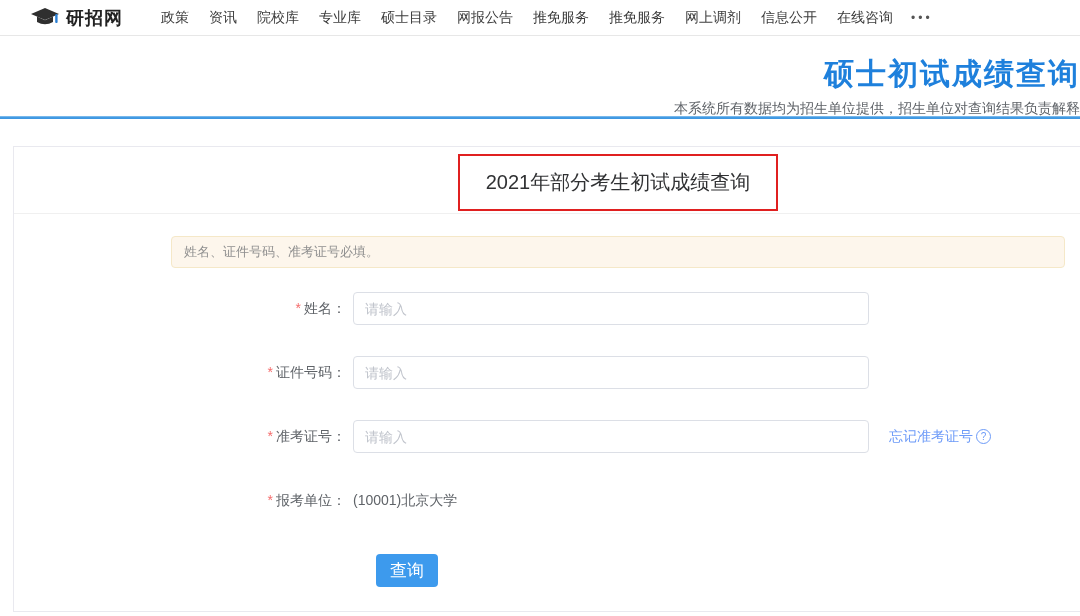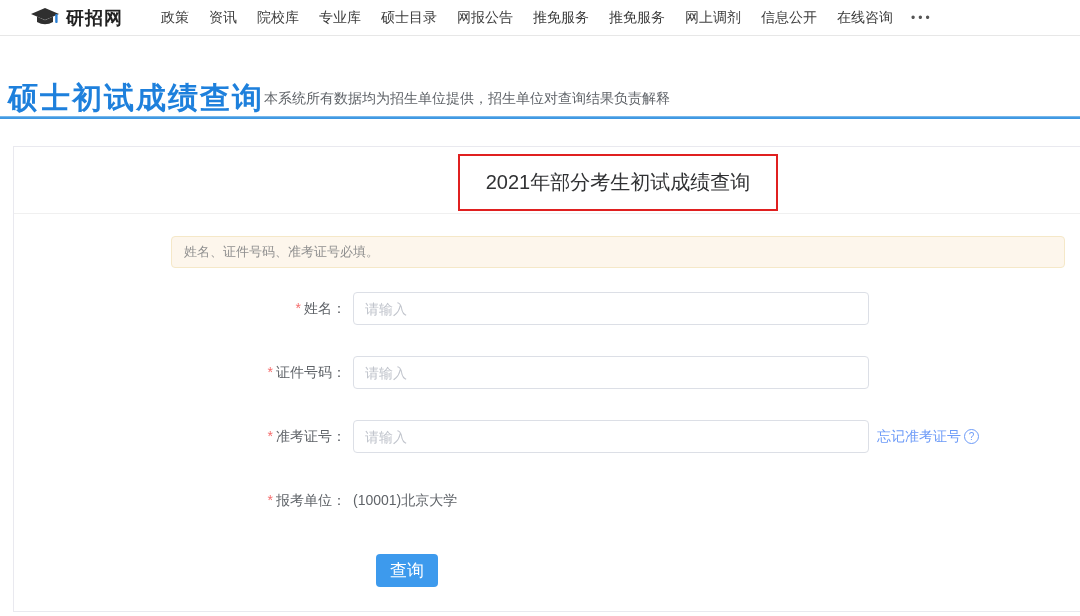--- a/index.html
+++ b/index.html
@@ -9,21 +9,21 @@
 
   
   .topbar { height:36px; display:flex; align-items:center; padding-left:30px;
             border-bottom:1px solid #e7e7e7; background:#fff; }
   .logo { display:flex; align-items:center; gap:6px; margin-right:28px; cursor:pointer; }
   .logo-text { font-size:18px; font-weight:bold; color:#222; letter-spacing:1px; }
   .nav-item { font-size:14px; color:#3c3c3c; margin:0 10px; cursor:pointer; white-space:nowrap; }
   .nav-more { font-size:12px; color:#555; letter-spacing:3px; margin-left:8px; cursor:pointer; }
 
   
-  .page-header { display:flex; align-items:flex-end; gap:0; padding:20px 0 0 8px; height:80px; }
+  .page-header { display:flex; align-items:flex-end; gap:8px; padding:20px 0 0 8px; height:80px;flex-direction:column; }
   .page-title { font-size:30px; font-weight:700; color:#1e80dc; letter-spacing:2px; line-height:1.2; }
   .page-subtitle { font-size:14px; color:#5f6368; padding-bottom:8px; }
   .blue-line { position:absolute; top:116px; left:0; width:1080px; height:3px;
                background:linear-gradient(#8fc6ef 0%, #3d97e2 55%, #3d97e2 100%); }
 
   
   .card { position:absolute; left:13px; top:146px; width:1210px; height:466px;
           border:1px solid #e9e9ef; background:#fff; }
   .card-header { height:67px; border-bottom:1px solid #f0f0f0;
                  display:flex; align-items:center; justify-content:center; }
@@ -36,21 +36,21 @@
             padding:0 12px; font-size:13px; color:#8f8f8f; margin-bottom:24px; }
 
   .form-row { display:flex; align-items:center; margin-bottom:31px; }
   .form-label { width:332px; text-align:right; font-size:14px; color:#5f6368; }
   .required { color:#f56c6c; margin-right:3px; font-size:14px; }
   .form-input { margin-left:7px; width:516px; height:33px; border:1px solid #dcdfe6;
                 border-radius:4px; padding:7px 11px; font-size:14px; color:#606266; outline:none; }
   .form-input::placeholder { color:#c0c4cc; }
   .unit-value { margin-left:7px; font-size:14px; color:#5f6368; line-height:33px;text-align:right; }
 
-  .forgot-link { margin-left:8px; color:#6d9bf8; font-size:14px; display:inline-flex;
+  .forgot-link { margin-left:20px; color:#6d9bf8; font-size:14px; display:inline-flex;
                  align-items:center; gap:3px; cursor:pointer; white-space:nowrap; }
   .q-icon { width:15px; height:15px; border:1px solid #6d9bf8; border-radius:50%;
             display:inline-flex; align-items:center; justify-content:center;
             font-size:10px; line-height:1; }
 
   .submit-row { margin-left:362px; margin-top:37px; }
   .submit-btn { width:62px; height:33px; background:#3d9aed; color:#fff; border:none;
                 border-radius:4px; font-size:17px; cursor:pointer;
                 font-family:"Liberation Sans","DejaVu Sans",sans-serif; }
 </style>

